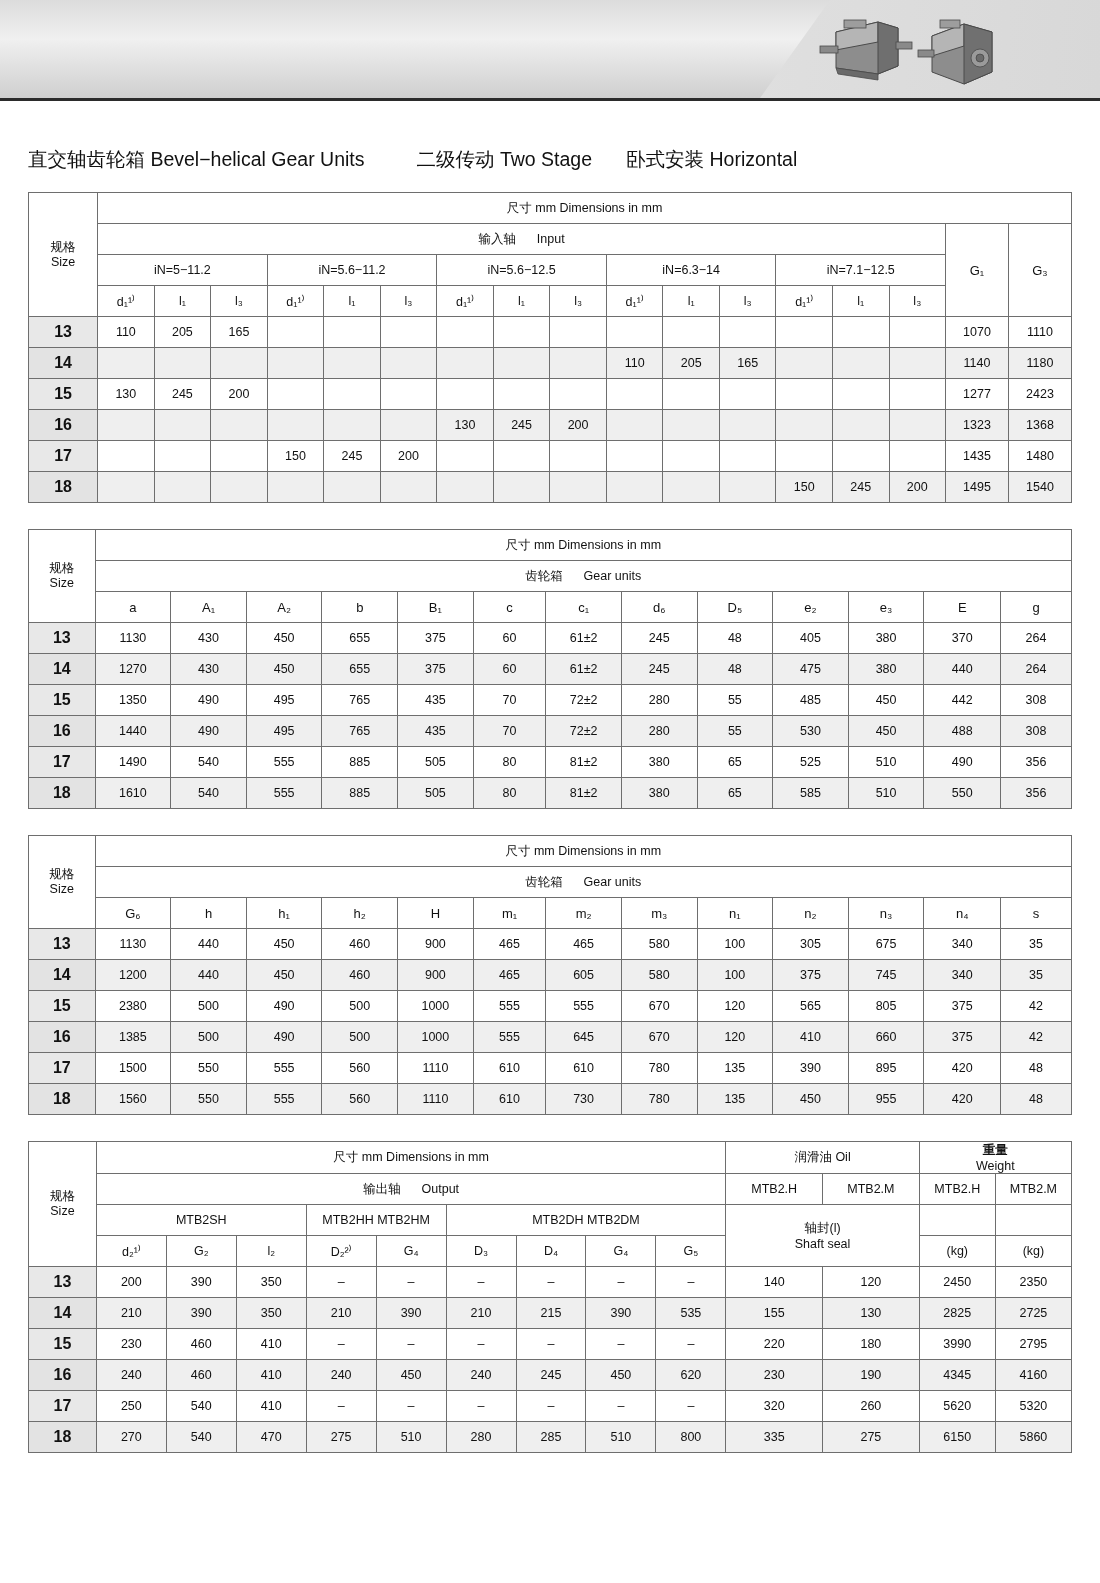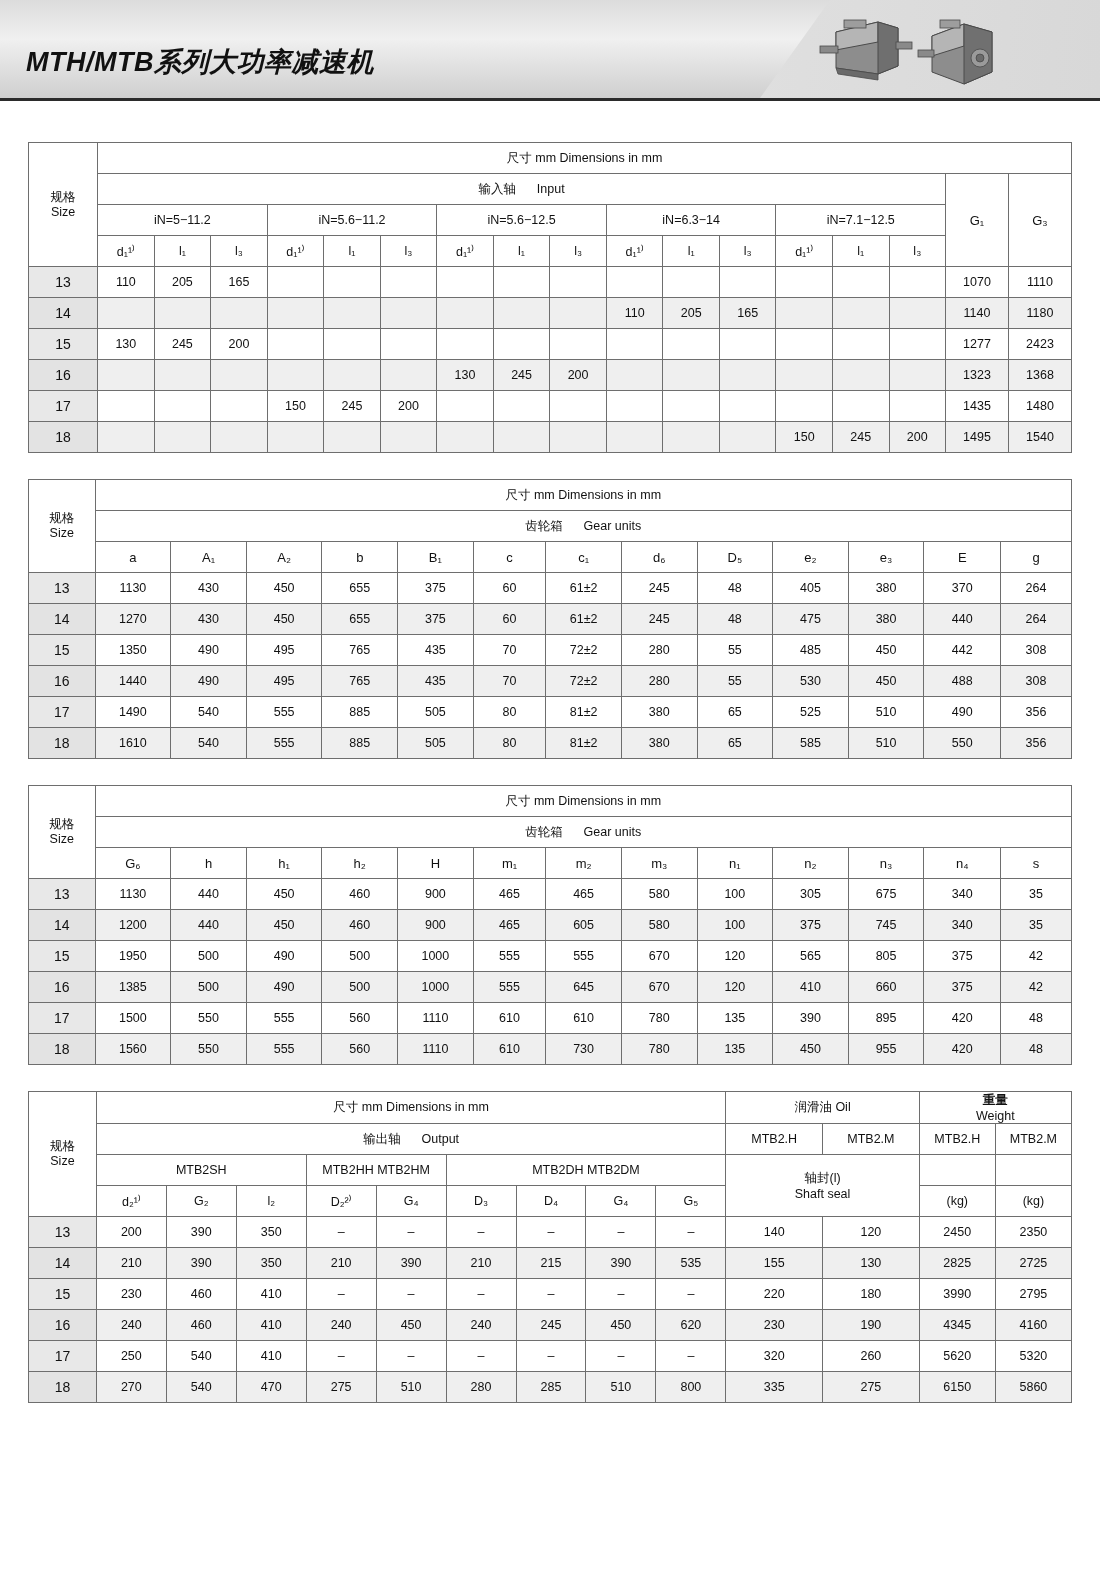--- a/index.html
+++ b/index.html
@@ -61,21 +61,21 @@
   .tbl-wrap{margin:16px 0 0 28px;}
   td,th{
     border:1px solid #6e6e6e;
     text-align:center;
     vertical-align:middle;
     font-weight:normal;
     padding:0;
     height:30px;
   }
   .hdrcell{background:#fff;font-size:12.5px;}
-  .rowlbl{background:#e8e8e8;font-size:14px;}
+  .rowlbl{background:#e8e8e8;font-size:16px;font-weight:bold;}
   .datacell{background:#fff;font-size:12.5px;}
   tr.alt td{background:#efefef;}
   tr.alt td.rowlbl{background:#e3e3e3;}
   .big{font-size:13px;}
   .t-title{font-size:12.5px;}
   .lbl-size{font-size:12.5px;line-height:15px;}
 </style>
 </head>
 <body>
 
@@ -97,25 +97,27 @@
         <polygon points="118,22 150,10 178,18 178,58 150,70 118,58" fill="#8d8d8d" stroke="#4a4a4a" stroke-width="1"></polygon>
         <polygon points="118,22 150,10 150,32 118,42" fill="#b5b5b5" stroke="#4a4a4a" stroke-width="1"></polygon>
         <polygon points="150,10 178,18 178,58 150,70" fill="#707070" stroke="#4a4a4a" stroke-width="1"></polygon>
         <rect x="126" y="6" width="20" height="8" fill="#9d9d9d" stroke="#4a4a4a" stroke-width="0.8"></rect>
         <rect x="104" y="36" width="16" height="7" fill="#8a8a8a" stroke="#4a4a4a" stroke-width="0.8"></rect>
         <ellipse cx="166" cy="44" rx="9" ry="9" fill="#9a9a9a" stroke="#4a4a4a" stroke-width="0.8"></ellipse>
         <ellipse cx="166" cy="44" rx="4" ry="4" fill="#6a6a6a" stroke="#3a3a3a" stroke-width="0.6"></ellipse>
       </g>
     </svg>
   </div>
-  <div class="hdr-title">MTH/MTB系列大功率减速机</div>
   <div class="hdr-rule"></div>
 </div>
 
 <div class="intro">
+  <div>
+    <span class="seg">直交轴齿轮箱 Bevel−helical Gear Units</span><span class="sp1"></span><span class="seg">二级传动 Two Stage</span><span class="sp2"></span><span class="seg">卧式安装 Horizontal</span>
+  </div>
 </div>
 
 <div class="tbl-wrap">
 <table width="1044">
   <colgroup>
     <col style="width:66px">
         <col style="width:54px">
         <col style="width:54px">
         <col style="width:54px">
     <col style="width:54px">
@@ -518,21 +520,21 @@
     <td class="datacell">605</td>
     <td class="datacell">580</td>
     <td class="datacell">100</td>
     <td class="datacell">375</td>
     <td class="datacell">745</td>
     <td class="datacell">340</td>
     <td class="datacell">35</td>
   </tr>
   <tr>
     <td class="rowlbl">15</td>
-    <td class="datacell">1950</td>
+    <td class="datacell">2380</td>
     <td class="datacell">500</td>
     <td class="datacell">490</td>
     <td class="datacell">500</td>
     <td class="datacell">1000</td>
     <td class="datacell">555</td>
     <td class="datacell">555</td>
     <td class="datacell">670</td>
     <td class="datacell">120</td>
     <td class="datacell">565</td>
     <td class="datacell">805</td>

